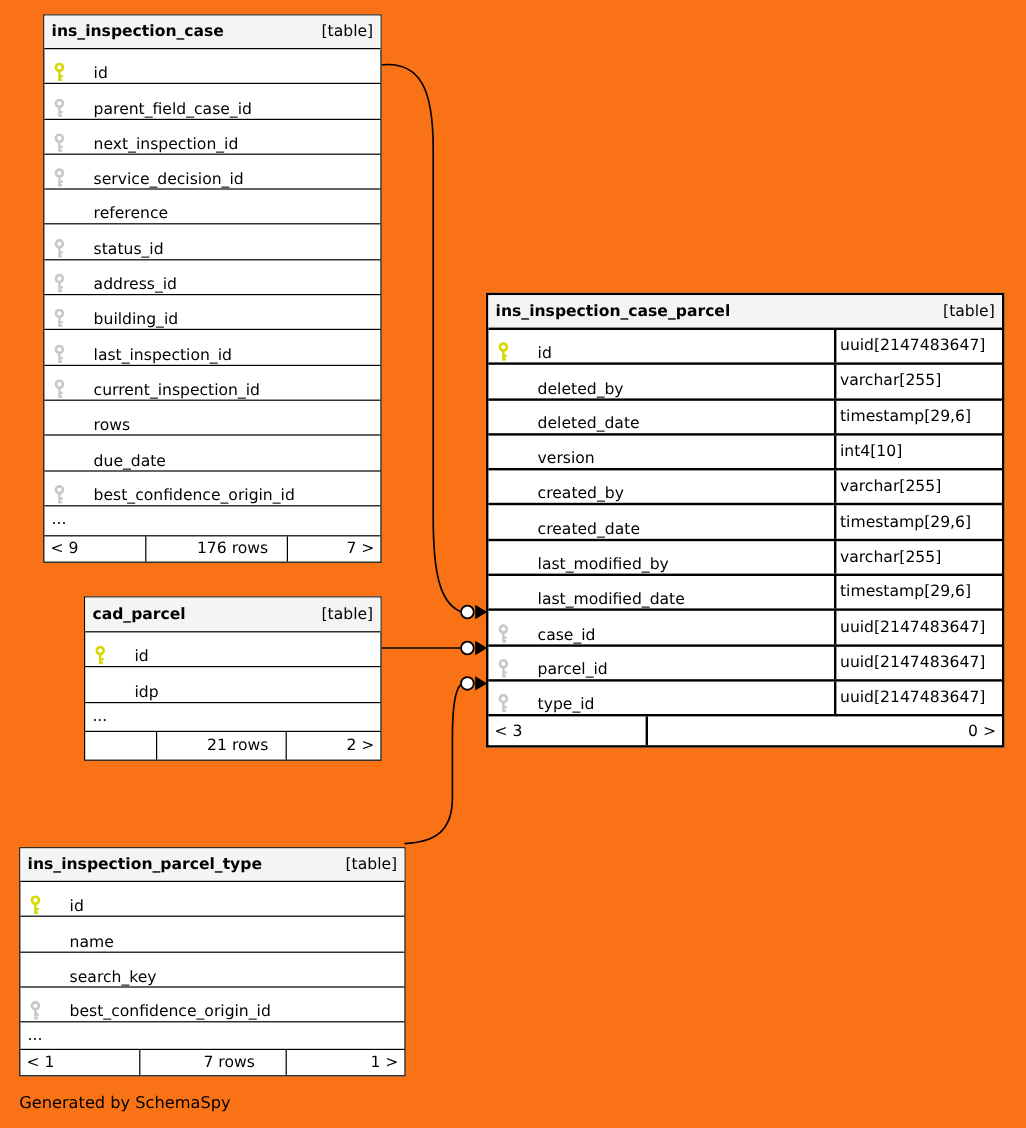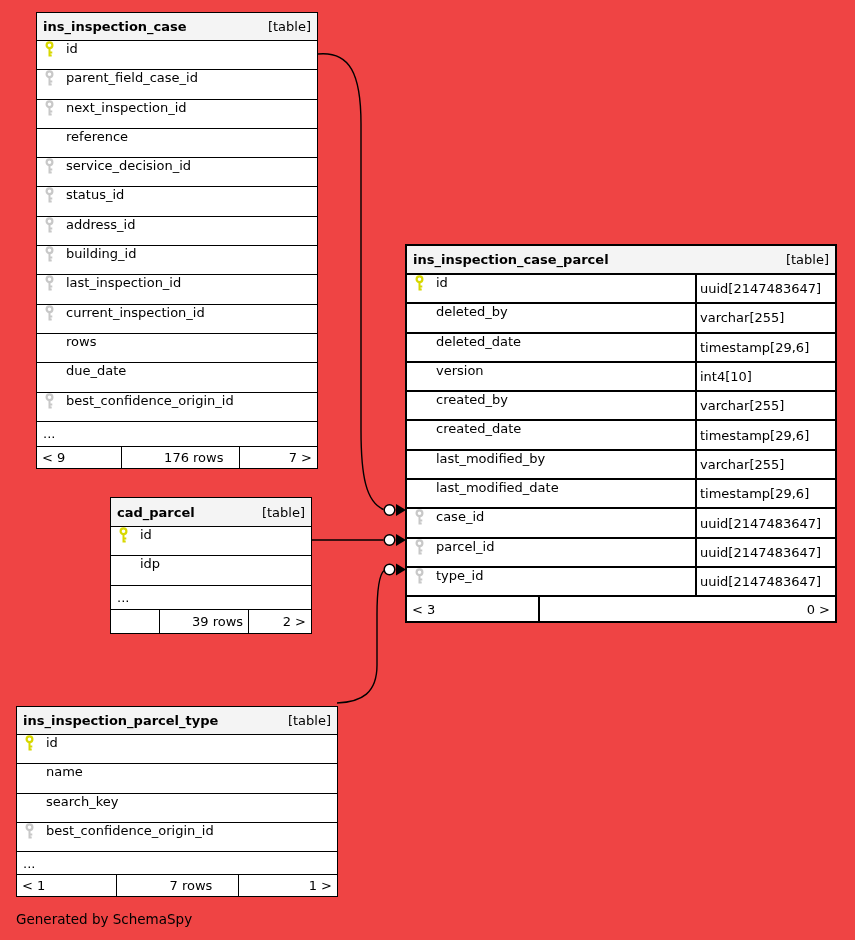--- a/index.html
+++ b/index.html
@@ -6,21 +6,21 @@
   html, body { background: #fff; }
   body {
     font-family: "DejaVu Sans", "Liberation Sans", sans-serif;
     font-size: 13px;
     color: #000;
   }
   #canvas {
     position: relative;
     width: 855px;
     height: 940px;
-    background: #ef4444;
+    background: #f97316;
     overflow: hidden;
   }
   #rel-layer {
     position: absolute;
     left: 0; top: 0;
     z-index: 0;
   }
   .tbl {
     position: absolute;
     background: #fff;
@@ -36,22 +36,23 @@
     align-items: center;
     padding: 0 6px;
     border-bottom: 1px solid #000;
   }
   .focus .tbl-header { height: 29px; border-bottom-width: 2px; }
   .tbl-title { font-weight: bold; white-space: nowrap; }
   .tbl-badge { font-weight: normal; white-space: nowrap; }
   .col-row {
     height: 29.3px;
     display: flex;
-    align-items: flex-start;
+    align-items: flex-end;
     border-bottom: 1px solid #000;
+    gap: 12px;
   }
   .focus .col-row { border-bottom-width: 2px; }
   .key-slot {
     width: 22px;
     margin-left: 7px;
     display: inline-flex;
     align-items: center;
     flex: 0 0 auto;
   }
   .key-slot.pk { color: var(--pk-color, #d8d800); }
@@ -152,31 +153,31 @@
         <div class="col-row">
           <span class="key-slot fk">
             <svg width="11" height="17" viewBox="0 0 11 17" aria-hidden="true">
               <circle cx="5.5" cy="4.2" r="2.9" fill="none" stroke="currentColor" stroke-width="2.2"></circle>
               <path d="M5.5 7.1 L5.5 15.6 M5.5 11.4 L8.3 11.4 M5.5 14.4 L7.7 14.4" stroke="currentColor" stroke-width="2" fill="none"></path>
             </svg>
           </span>
           <span class="col-name">next_inspection_id</span>
         </div>
         <div class="col-row">
+          <span class="key-slot fk">
+            <svg width="11" height="17" viewBox="0 0 11 17" aria-hidden="true">
+              <circle cx="5.5" cy="4.2" r="2.9" fill="none" stroke="currentColor" stroke-width="2.2"></circle>
+              <path d="M5.5 7.1 L5.5 15.6 M5.5 11.4 L8.3 11.4 M5.5 14.4 L7.7 14.4" stroke="currentColor" stroke-width="2" fill="none"></path>
+            </svg>
+          </span>
+          <span class="col-name">service_decision_id</span>
+        </div>
+        <div class="col-row">
           <span class="key-slot"></span>
           <span class="col-name">reference</span>
-        </div>
-        <div class="col-row">
-          <span class="key-slot fk">
-            <svg width="11" height="17" viewBox="0 0 11 17" aria-hidden="true">
-              <circle cx="5.5" cy="4.2" r="2.9" fill="none" stroke="currentColor" stroke-width="2.2"></circle>
-              <path d="M5.5 7.1 L5.5 15.6 M5.5 11.4 L8.3 11.4 M5.5 14.4 L7.7 14.4" stroke="currentColor" stroke-width="2" fill="none"></path>
-            </svg>
-          </span>
-          <span class="col-name">service_decision_id</span>
         </div>
         <div class="col-row">
           <span class="key-slot fk">
             <svg width="11" height="17" viewBox="0 0 11 17" aria-hidden="true">
               <circle cx="5.5" cy="4.2" r="2.9" fill="none" stroke="currentColor" stroke-width="2.2"></circle>
               <path d="M5.5 7.1 L5.5 15.6 M5.5 11.4 L8.3 11.4 M5.5 14.4 L7.7 14.4" stroke="currentColor" stroke-width="2" fill="none"></path>
             </svg>
           </span>
           <span class="col-name">status_id</span>
         </div>
@@ -323,21 +324,21 @@
           <span class="col-name">type_id</span>
           <span class="col-type">uuid[2147483647]</span>
         </div>
       </div>
     <div class="tbl-footer">
       <span class="cell left" style="flex:0 0 30.5%">&lt; 3</span>
       <span class="cell right" style="flex:1">0 &gt;</span>
     </div>
   </div>
 
-  <div class="tbl" style="left:70px; top:497px; width:202px;margin-left:40px;">
+  <div class="tbl" style="left:70px; top:497px; width:248px;">
     <div class="tbl-header" style="height:29px;">
       <span class="tbl-title">cad_parcel</span>
       <span class="tbl-badge">[table]</span>
     </div>
     <div>
         <div class="col-row">
           <span class="key-slot pk">
             <svg width="11" height="17" viewBox="0 0 11 17" aria-hidden="true">
               <circle cx="5.5" cy="4.2" r="2.9" fill="none" stroke="currentColor" stroke-width="2.2"></circle>
               <path d="M5.5 7.1 L5.5 15.6 M5.5 11.4 L8.3 11.4 M5.5 14.4 L7.7 14.4" stroke="currentColor" stroke-width="2" fill="none"></path>
@@ -346,21 +347,21 @@
           <span class="col-name">id</span>
         </div>
         <div class="col-row">
           <span class="key-slot"></span>
           <span class="col-name">idp</span>
         </div>
       </div>
     <div class="ellipsis-row" style="height:24px;">...</div>
     <div class="tbl-footer" style="height:23px;">
       <span class="cell left" style="flex:0 0 24%"></span>
-      <span class="cell center" style="flex:0 0 44%">39 rows</span>
+      <span class="cell center" style="flex:0 0 44%">21 rows</span>
       <span class="cell right" style="flex:1">2 &gt;</span>
     </div>
   </div>
 
   <div class="tbl" style="left:16px; top:662px; width:322px;margin-top:44px;">
     <div class="tbl-header">
       <span class="tbl-title">ins_inspection_parcel_type</span>
       <span class="tbl-badge">[table]</span>
     </div>
     <div>

